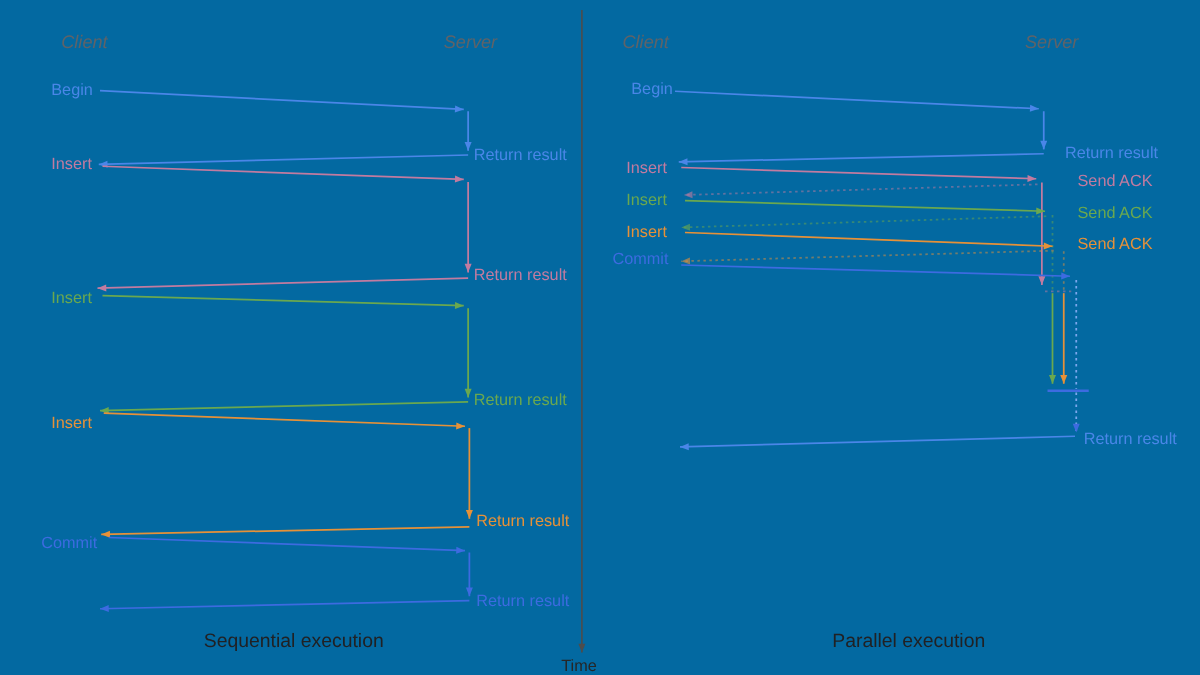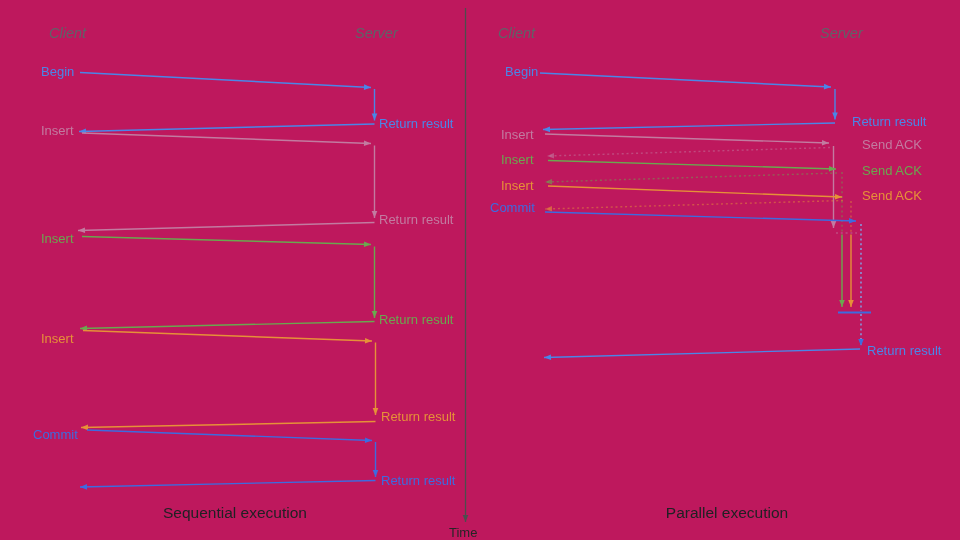--- a/index.html
+++ b/index.html
@@ -1,16 +1,16 @@
 <!DOCTYPE html>
 <html><head>
 <meta charset="utf-8">
 <style>
   html,body{margin:0;padding:0;background:#ffffff;}
-  .stage{width:960px;height:540px;position:relative;background:#be185d;overflow:hidden;
+  .stage{width:960px;height:540px;position:relative;background:#0369a1;overflow:hidden;
          font-family:"Liberation Sans", sans-serif;text-align:right;}
   svg text{font-family:"Liberation Sans", sans-serif;}
 </style>
 </head>
 <body>
 
 <div class="stage">
   <svg id="diagram" width="960" height="540" viewBox="0 0 960 540" xmlns="http://www.w3.org/2000/svg">
       <line x1="80" y1="72.5" x2="371" y2="87.5" stroke="#4a86e8" stroke-width="1.4" opacity="1" stroke-linecap="butt"></line>
       <polygon points="371,87.5 363.86514258199657,89.93594121947996 364.1534196493907,84.34336611203486" fill="#4a86e8" opacity="1"></polygon>

